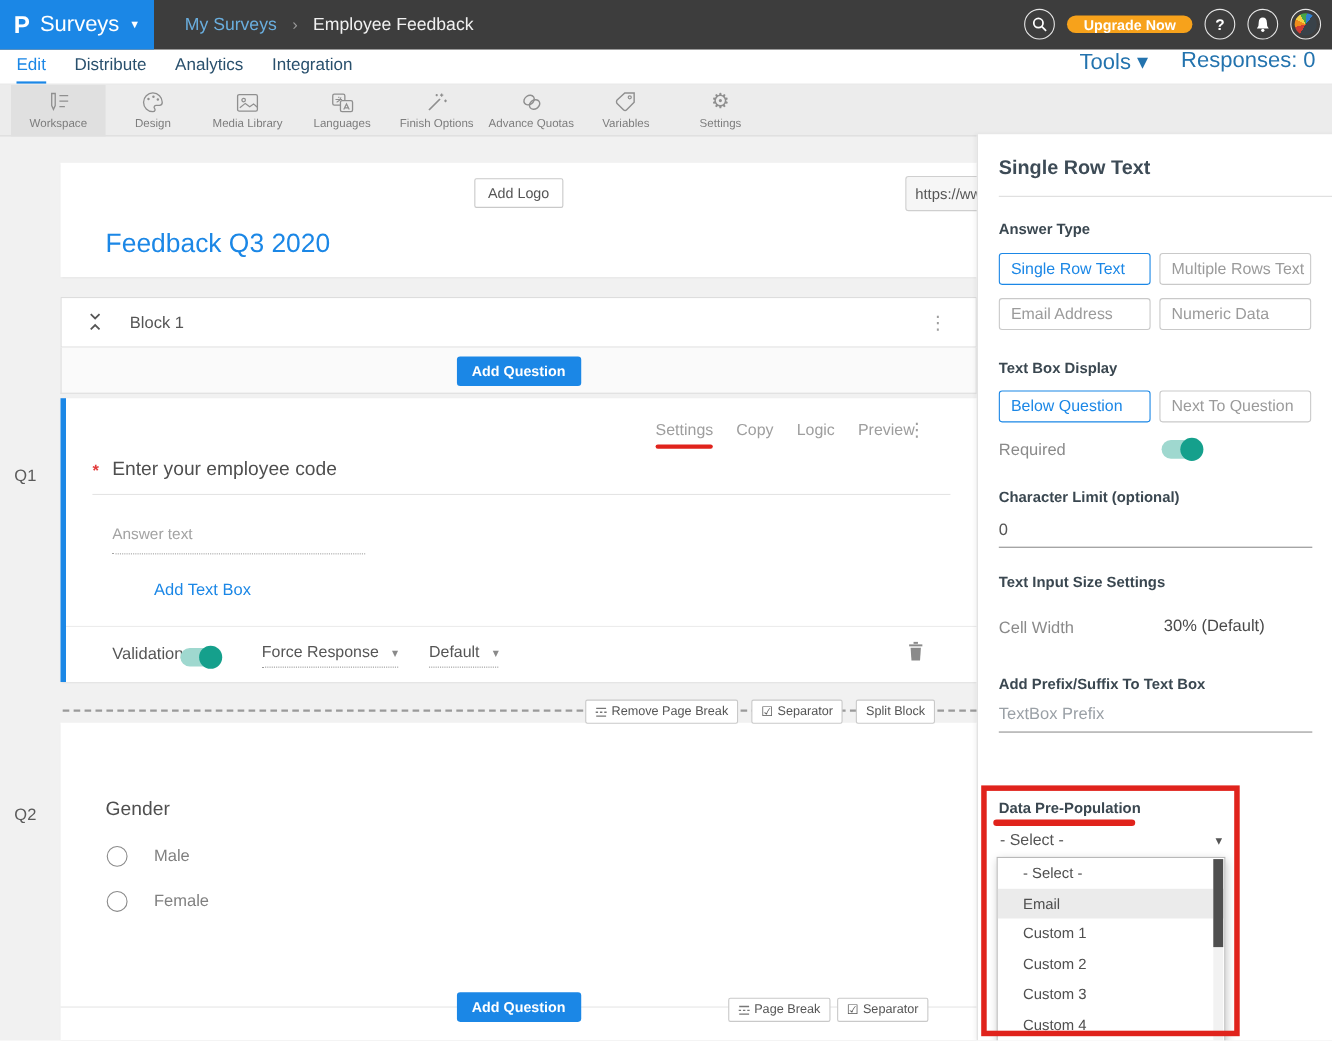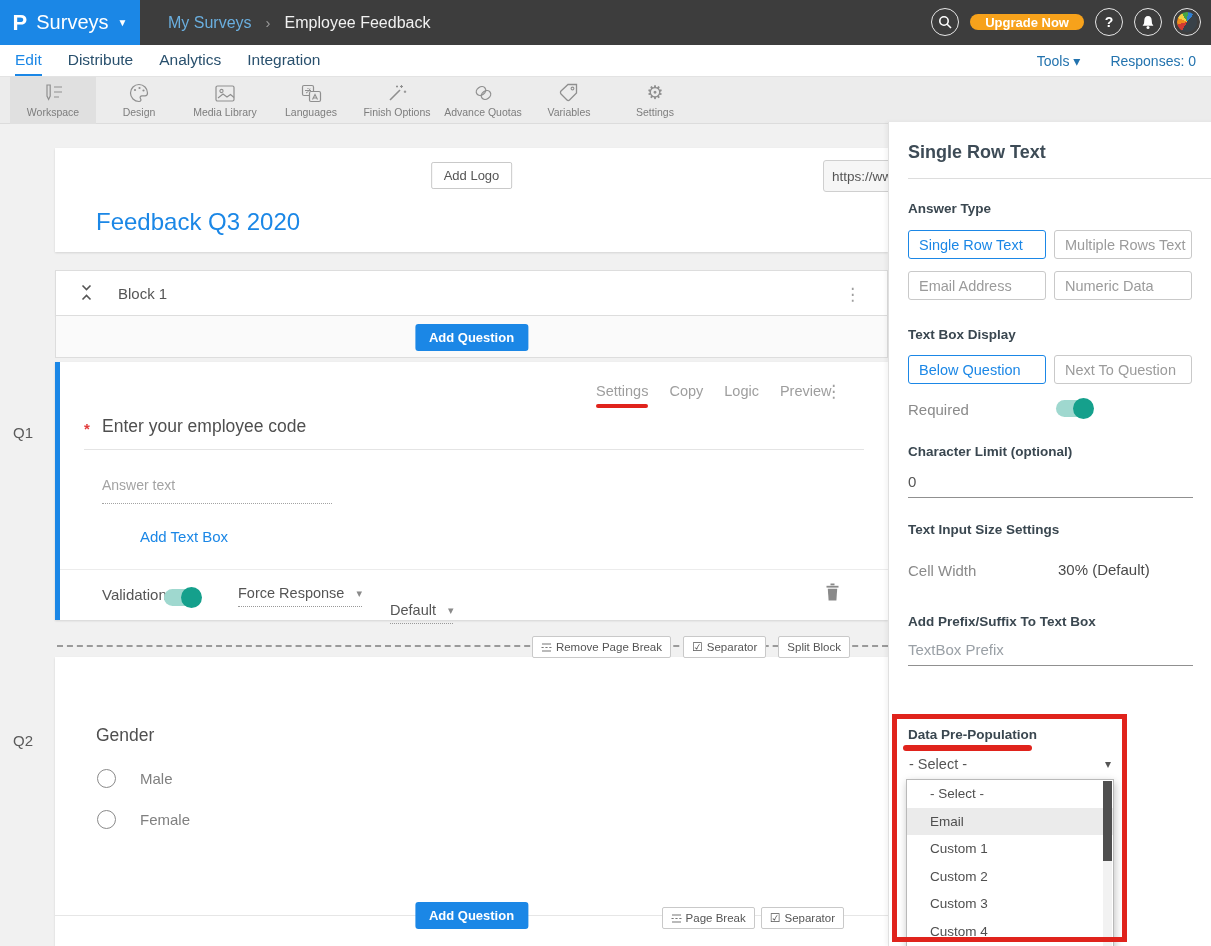--- a/index.html
+++ b/index.html
@@ -25,21 +25,21 @@
   .avatar-inner { width:20px; height:20px; border-radius:50%;
       background: conic-gradient(from 210deg, #d23b33 0 45deg, #f08c1b 45deg 85deg, #f5d043 85deg 120deg,
                   #47a447 120deg 155deg, #2f7fd1 155deg 190deg, #394249 190deg 360deg); }
 
   
   .navbar { position:absolute; left:0; top:45px; width:1211px; height:32px; background:#fff;
             border-bottom:1px solid #e3e3e3; display:flex; align-items:flex-end; padding:0 15px; gap:26px; z-index:3; }
   .ntab { font-size:15.5px; color:#29506d; padding-bottom:7px; cursor:pointer; }
   .ntab.active { color:#1b87e6; border-bottom:2px solid #1b87e6; padding-bottom:5px; }
   .nav-right { margin-left:auto; display:flex; gap:30px; padding-bottom:7px; }
-  .nav-right .nlink { color:#2373ae; font-size:14px; cursor:pointer;margin-top:37px; }
+  .nav-right .nlink { color:#2373ae; font-size:20px; cursor:pointer;margin-top:37px; }
 
   
   .toolbar { position:absolute; left:0; top:77px; width:1211px; height:47px; background:#ececec;
              border-bottom:1px solid #dcdcdc; z-index:2; }
   .titem { position:absolute; top:0; height:47px; width:86px; display:flex; flex-direction:column;
            align-items:center; justify-content:center; gap:3px; color:#8f8f8f; cursor:pointer; }
   .titem.active { background:#e0e0e0; }
   .titem .lbl { font-size:10.5px; color:#7d7d7d; white-space:nowrap; }
   .titem .gearglyph { font-size:19px; line-height:20px; }
   .urlbox { position:absolute; left:823px; top:83px; width:284px; height:32px; background:#f6f6f6;
@@ -88,21 +88,21 @@
   .addtextbox { position:absolute; left:80px; top:166px; font-size:15px; color:#1b87e6; cursor:pointer; }
   .q1divider { position:absolute; left:0; top:207px; width:828px; height:1px; background:#ececec; }
   .vlabel { position:absolute; left:42px; top:224px; font-size:15px; color:#555; }
   .toggle { width:37px; height:17px; border-radius:9px; background:#9fd8cf; position:relative; cursor:pointer; }
   .toggle .knob { position:absolute; right:-1px; top:-2px; width:21px; height:21px; border-radius:50%; background:#15a08c; }
   .q1card .toggle { position:absolute; left:104px; top:227px; }
   .mini-select { position:absolute; display:flex; align-items:center; gap:12px; font-size:14.5px; color:#555;
                  border-bottom:1px dotted #999; padding-bottom:5px; cursor:pointer; }
   .mini-select .caret { color:#8a8a8a; font-size:11px; }
   .fr-select { left:178px; top:223px; }
-  .def-select { left:330px; top:240px; }
+  .def-select { left:330px; top:223px; }
   .trash { position:absolute; left:765px; top:221px; cursor:pointer; }
 
   
   .pbrow { position:absolute; left:57px; top:636px; width:831px; height:22px; z-index:2; }
   .pbrow .dash { position:absolute; left:0; right:0; top:9px; border-top:2px dashed #9a9a9a; }
   .pbrow .btns { position:absolute; right:38px; top:0; display:flex; gap:12px; }
   .chipbtn { background:#fff; border:1px solid #c9c9c9; border-radius:2px; font-size:11.5px; color:#555;
              padding:3px 8px; display:flex; align-items:center; gap:4px; cursor:pointer; white-space:nowrap; }
   .chipbtn .cbx { font-size:12px; color:#555; }
 

